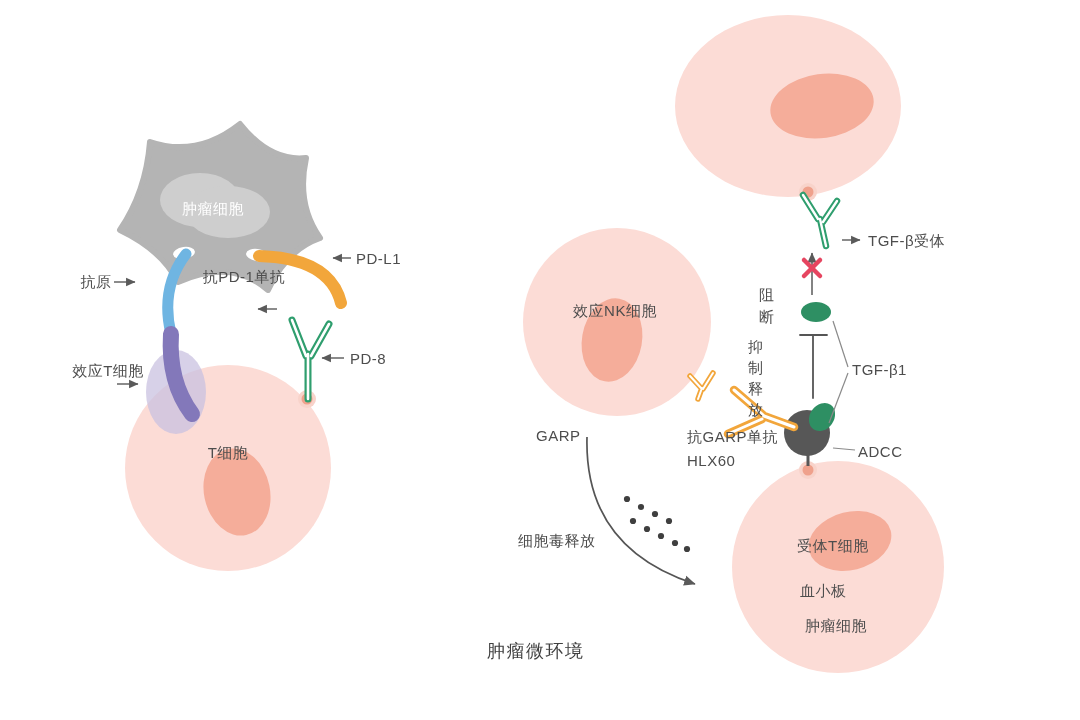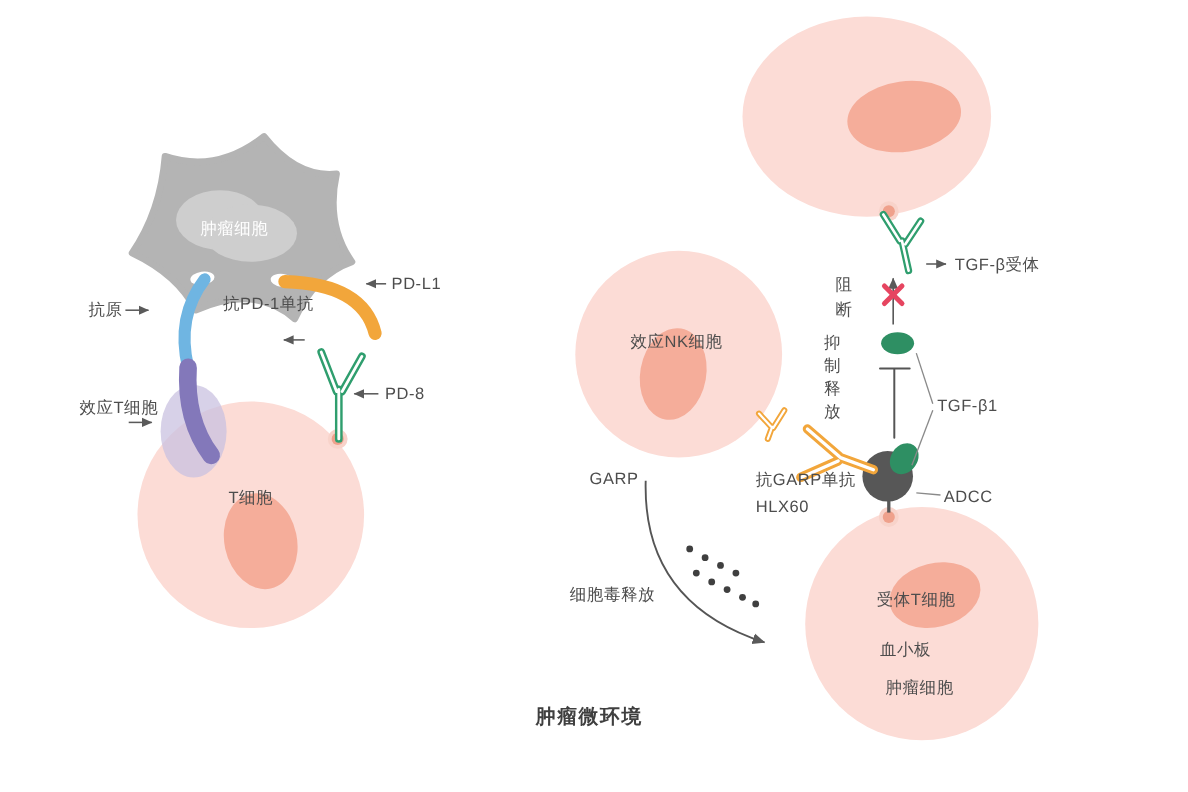--- a/index.html
+++ b/index.html
@@ -7,23 +7,23 @@
     position:relative;width:1080px;height:720px;background:#ffffff;overflow:hidden;
     font-family:"Liberation Sans","DejaVu Sans",sans-serif;
   }
   .canvas svg{position:absolute;left:0;top:0;}
   .lbl{
     position:absolute;font-size:15px;color:#4d4d4d;white-space:nowrap;
     letter-spacing:.5px;line-height:18px;
   }
   .ctr{transform:translateX(-50%);}
   .white{color:#ffffff;}
-  .vert{white-space:normal;width:17px;line-height:21px;text-align:center;word-break:break-all;letter-spacing:0;}
+  .vert{white-space:normal;width:17px;line-height:21px;text-align:left;word-break:break-all;letter-spacing:0;margin-top:35px;}
   .vert2{line-height:22px;width:16px;}
-  .big{font-size:18px;font-weight:700;color:#3f3f3f;letter-spacing:1.5px;}
+  .big{font-size:18px;font-weight:400;color:#3f3f3f;letter-spacing:1.5px;}
 </style>
 </head>
 <body>
 
 <div class="canvas">
 
   <svg width="1080" height="720" viewBox="0 0 1080 720">
     <defs>
       <marker id="arr" viewBox="0 0 10 10" refX="8.5" refY="5" markerWidth="7.5" markerHeight="7.5" orient="auto">
         <path d="M0,1 L9,5 L0,9 Z" fill="#5a5a5a"></path>

